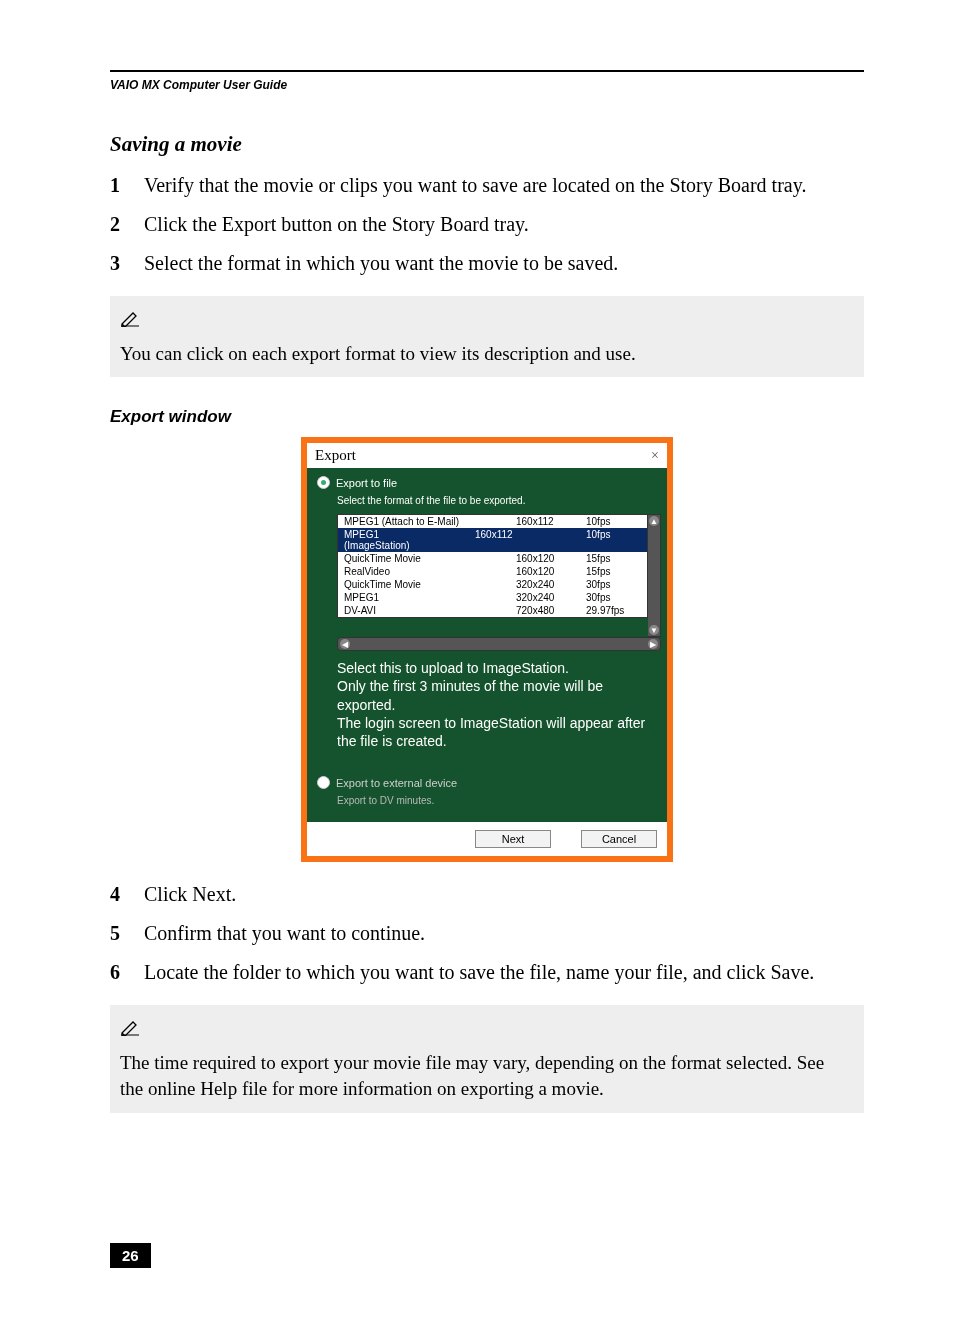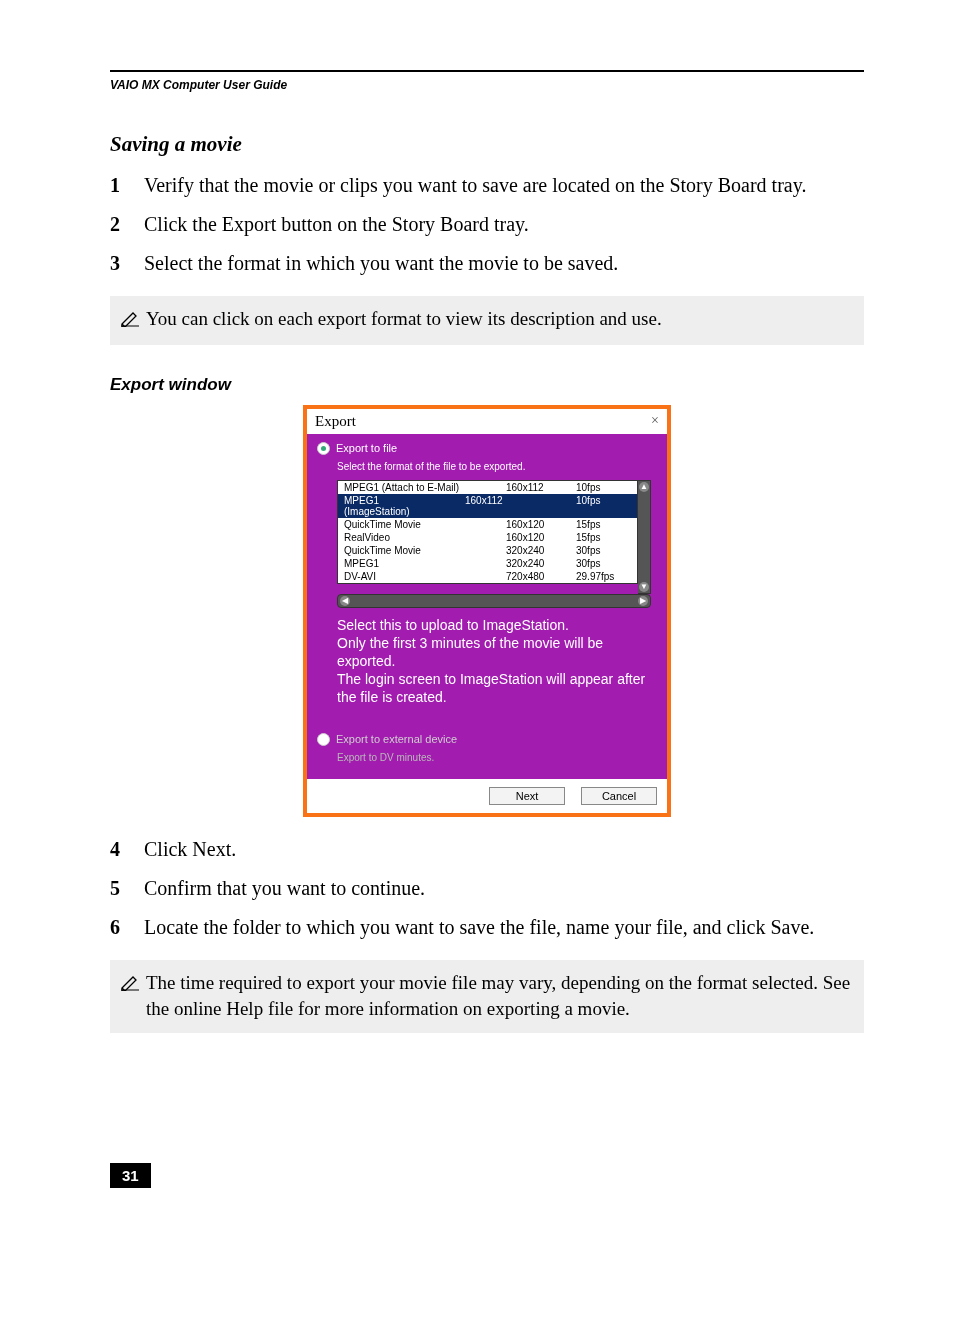--- a/index.html
+++ b/index.html
@@ -50,20 +50,21 @@
   }
   .note {
     background: #eeeeee;
     padding: 10px 12px 10px 10px;
     font-size: 19px;
     line-height: 1.4;
     margin: 10px 0 30px 0;
     display: flex;
     align-items: flex-start;
     gap: 6px;
+    flex-direction: column;
   }
   .note .pen {
     flex: 0 0 auto;
     margin-top: 2px;
   }
   .note .txt { flex: 1; }
   .subheading {
     font-family: Arial, Helvetica, sans-serif;
     font-weight: bold;
     font-style: italic;
@@ -72,38 +73,38 @@
   }
 
   
   .dialog-wrap {
     display: flex;
     justify-content: center;
     margin: 6px 0 18px 0;
   }
   .dialog {
     width: 360px;
-    border: 4px solid #f97316;
+    border: 6px solid #f97316;
     background: #fff;
     font-family: Arial, Helvetica, sans-serif;
     font-size: 11px;
     color: #000;
   }
   .dlg-titlebar {
     display: flex;
     justify-content: space-between;
     align-items: center;
     padding: 4px 8px;
     font-family: "Times New Roman", serif;
     font-size: 15px;
   }
   .dlg-body {
-    background: #a21caf;
+    background: #14532d;
     color: #fff;
-    padding: 8px 16px 10px 10px;
+    padding: 8px 6px 10px 10px;
   }
   .radio-row {
     display: flex;
     align-items: center;
     gap: 6px;
     margin-bottom: 6px;
   }
   .radio {
     width: 11px; height: 11px; border-radius: 50%;
     border: 1px solid #ccc; background: #fff;
@@ -111,21 +112,21 @@
   }
   .radio.on::after {
     content: ""; width: 5px; height: 5px; border-radius: 50%; background: #3a7; 
   }
   .sub-indent { margin-left: 20px; }
   .fmt-prompt { font-size: 10px; margin-bottom: 8px; }
   .fmt-list {
     background: #fff;
     color: #000;
     border: 1px solid #333;
-    margin-bottom: 10px;
+    margin-bottom: 19px;
   }
   .fmt-row {
     display: flex;
     font-size: 10px;
     padding: 1px 6px;
   }
   .fmt-row.sel { background: #0a2a66; color: #fff; gap: 41px; }
   .fmt-row span:nth-child(1) { flex: 1; }
   .fmt-row span:nth-child(2) { width: 70px; }
   .fmt-row span:nth-child(3) { width: 55px; text-align: left; }
@@ -147,21 +148,21 @@
     line-height: 1.3;
     margin-bottom: 26px;
   }
   .dim { color: #cfcfcf; }
   .dim2 { color: #b9b9b9; }
   .footer-btns {
     background: #fff;
     padding: 8px 10px;
     display: flex;
     justify-content: flex-end;
-    gap: 16px;
+    gap: 30px;
   }
   .btn {
     border: 1px solid #888;
     background: #f3f3f3;
     font-size: 11px;
     padding: 2px 0;
     width: 74px;
     text-align: center;
   }
 
@@ -329,14 +330,14 @@
     <span class="pen">
       <svg width="20" height="16" viewBox="0 0 20 16">
         <path d="M2 13 L13 2 L16 5 L5 16 L2 16 Z" fill="none" stroke="#000" stroke-width="1.3"></path>
         <path d="M2 13 L5 16" stroke="#000" stroke-width="1.3"></path>
         <path d="M1 15 L19 15" stroke="#000" stroke-width="1"></path>
       </svg>
     </span>
     <span class="txt">The time required to export your movie file may vary, depending on the format selected. See the online Help file for more information on exporting a movie.</span>
   </div>
 
-  <div class="page-num-box">31</div>
+  <div class="page-num-box">26</div>
 </div>
 
 </body></html>

